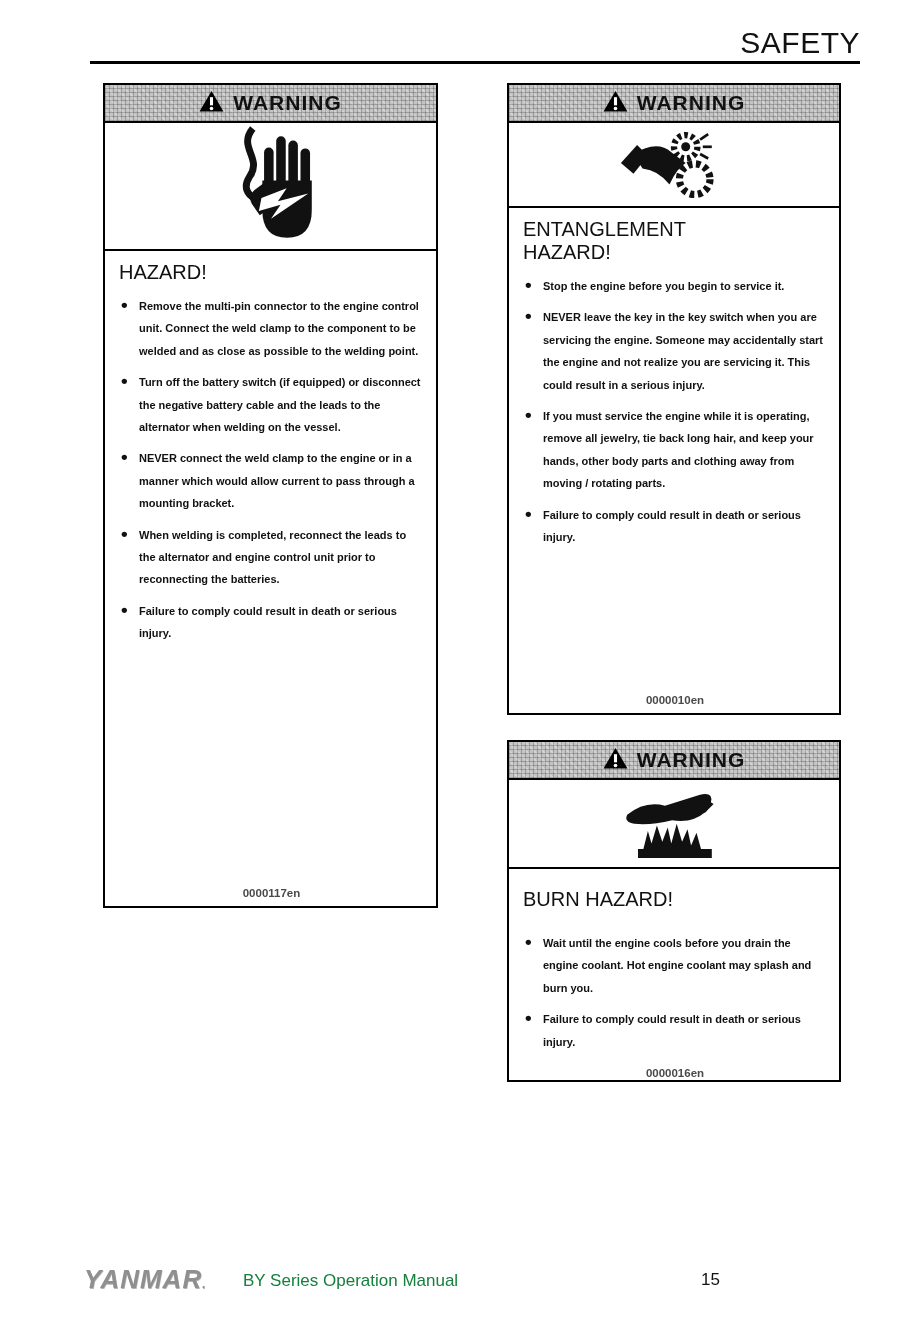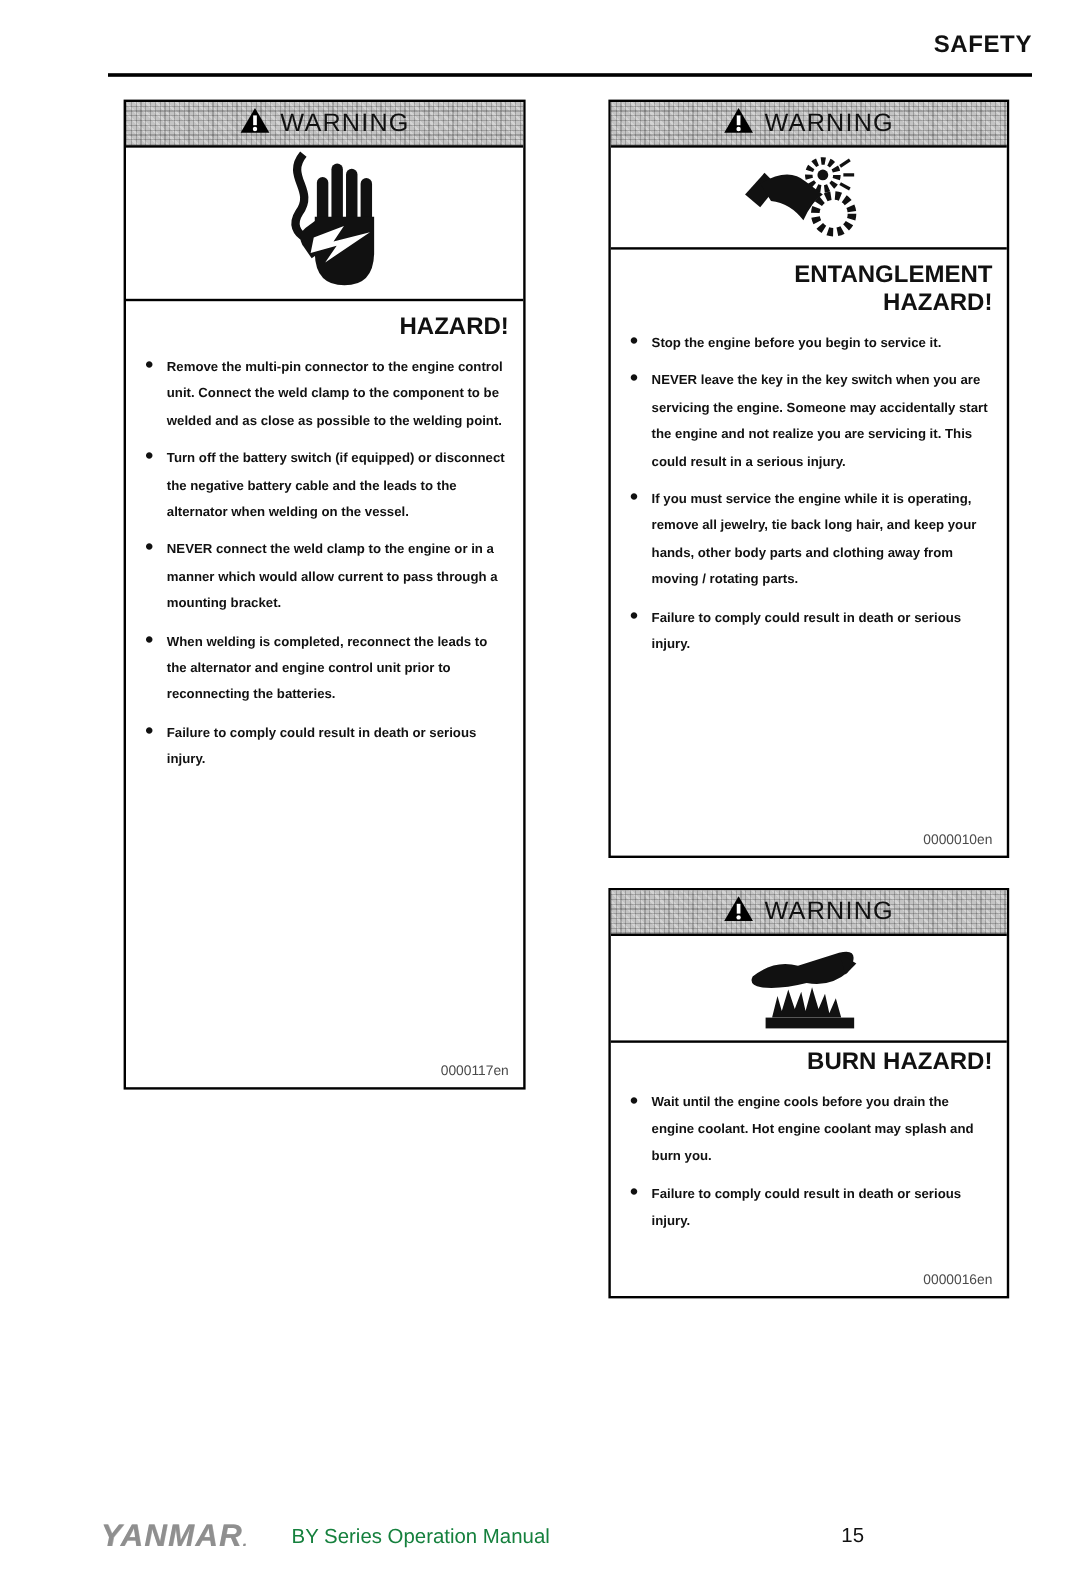--- a/index.html
+++ b/index.html
@@ -7,21 +7,21 @@
   .page {
     position: relative;
     width: 910px; height: 1330px;
     background: #fff;
     font-family: "Liberation Sans", sans-serif;
     color: #111;
     overflow: hidden;
   }
   .section-title {
     position: absolute; top: 26px; right: 50px;
-    font-size: 20px; font-weight: bold; letter-spacing: 0.5px;
+    font-size: 30px; font-weight: normal; letter-spacing: 0.5px;
   }
   .header-rule {
     position: absolute; top: 61px; left: 90px; width: 770px; height: 3px;
     background: #000;
   }
   .wbox {
     position: absolute;
     border: 2px solid #000;
     background: #fff;
     display: flex; flex-direction: column;
@@ -32,55 +32,55 @@
   .wbar {
     flex: 0 0 38px;
     display: flex; align-items: center; justify-content: center; gap: 9px;
     border-bottom: 2px solid #000;
     background:
       repeating-linear-gradient(0deg,  rgba(0,0,0,.20) 0 1px, transparent 1px 4px),
       repeating-linear-gradient(90deg, rgba(0,0,0,.20) 0 1px, transparent 1px 4px),
       repeating-linear-gradient(45deg, rgba(255,255,255,.25) 0 2px, transparent 2px 6px),
       #c4c4c4;
   }
-  .wbar-label { font-size: 21px; font-weight: normal; letter-spacing: 1px; }
+  .wbar-label { font-size: 21px; font-weight: bold; letter-spacing: 1px; }
   .icon-area {
     display: flex; align-items: center; justify-content: center;
     border-bottom: 2px solid #000;
   }
   .box1 .icon-area { flex: 0 0 128px; }
   .box2 .icon-area { flex: 0 0 85px; }
   .box3 .icon-area { flex: 0 0 89px; }
   .wcontent {
     flex: 1 1 auto;
     display: flex; flex-direction: column;
     padding: 5px 12px 7px 14px;
     overflow: hidden;
   }
   .wtitle {
-    text-align: right; font-weight: bold; font-size: 20px; line-height: 23px;
+    text-align: left; font-weight: normal; font-size: 20px; line-height: 23px;
     margin: 5px 0 2px;
   }
   .wtitle span { display: block; }
   .wtitle span:empty { display: none; }
   .bullets { list-style: none; }
   .bullets li {
     position: relative;
     padding-left: 20px;
     margin-top: 9px;
     font-weight: bold; font-size: 11px; line-height: 22.4px;
   }
   .bullets li::before {
     content: "\2022";
     position: absolute; left: 2px; top: -1px; font-size: 19px;
   }
   .wcode {
     margin-top: auto;
-    text-align: right;
-    font-size: 11.5px; font-weight: normal; color: #4a4a4a;
+    text-align: center;
+    font-size: 11.5px; font-weight: bold; color: #4a4a4a;
     padding-top: 4px;
   }
   .footer {
     position: absolute; left: 0; top: 1258px; width: 770px; height: 46px;
   }
   .logo {
     position: absolute; left: 84px; top: 6px;
     font-style: italic; font-weight: 900; font-size: 26px; letter-spacing: 1px;
     color: #8f8f8f;
     text-shadow: 0.5px 0.5px 0 #b5b5b5;
@@ -200,21 +200,21 @@
     <div class="icon-area">
       <span>
         <svg width="108" height="76" viewBox="0 0 120 84">
           <rect x="20" y="72" width="82" height="10" fill="#111"></rect>
           <path d="M26,72 L31,52 35,66 41,46 47,64 53,48 57,66 63,44 69,64 75,50 79,68 85,54 90,72 Z" fill="#111"></path>
           <path d="M8,34 Q28,18 50,24 L88,12 Q104,8 101,20 L96,30 Q80,44 58,40 Q34,46 16,44 Q4,42 8,34 Z" fill="#111"></path>
           <path d="M88,12 L104,22 94,32 Z" fill="#111"></path>
         </svg>
       </span>
     </div>
-    <div class="wcontent" style="padding-top:2px;">
+    <div class="wcontent" style="padding-top:16px;gap:10px;">
       <div class="wtitle" style="margin-top:3px;">
         <span>BURN HAZARD!</span>
 
       </div>
       <ul class="bullets">
         <li>Wait until the engine cools before you drain the engine coolant. Hot engine coolant may splash and burn you.</li>
         <li>Failure to comply could result in death or serious injury.</li>
       </ul>
       <div class="wcode">0000016en</div>
     </div>

